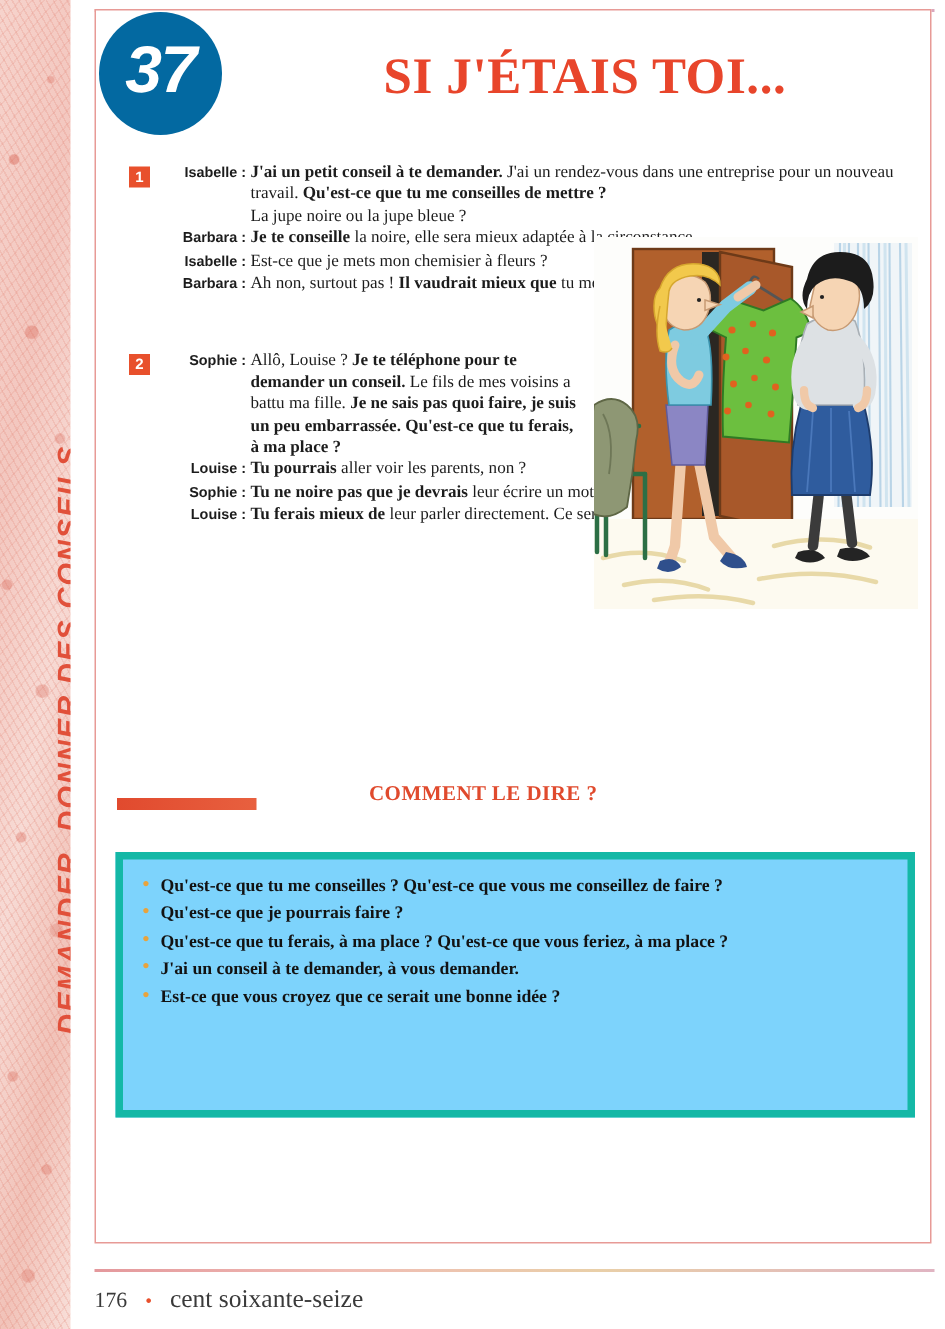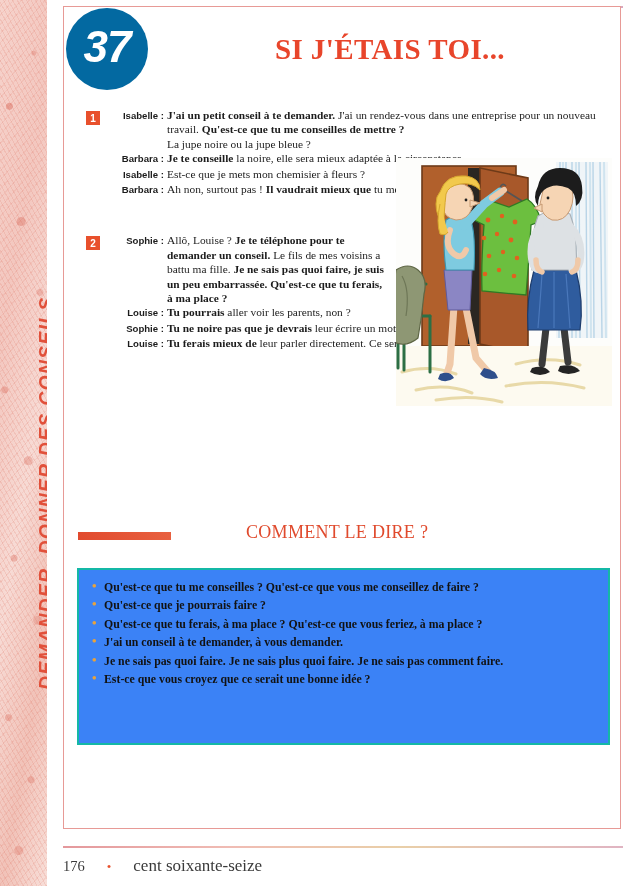--- a/index.html
+++ b/index.html
@@ -74,21 +74,21 @@
     font-weight:bold; font-style:italic; font-size:44px;
     letter-spacing:-1px;
     padding-bottom:4px; box-sizing:border-box;
   }
 
   
   .page-title{
     position:absolute; left:190px; top:33px; width:400px;
     text-align:center;
     font-family:"Liberation Serif", serif;
-    font-weight:bold; font-size:29px; color:#e8452b;
+    font-weight:bold; font-size:34px; color:#e8452b;
     letter-spacing:.4px;
   }
 
   
   .dialogues{position:absolute; left:86px; top:108px; width:520px;}
   .dialogue{position:relative; margin-bottom:22px;}
   .dlg-num{
     position:absolute; left:0; top:3px;
     width:14px; height:14px;
     background:#e8502c; color:#fff;
@@ -125,30 +125,30 @@
 
   
   .cld{position:absolute; left:78px; top:524px; width:530px;}
   .cld-bar{
     position:absolute; left:0; top:8px; width:93px; height:8px;
     background:linear-gradient(90deg,#e14a2e,#e8603f);
   }
   .cld-title{
     position:absolute; left:168px; top:-2px;
     font-family:"Liberation Serif", serif;
-    font-weight:normal; font-size:18px; color:#e04a2d;
+    font-weight:bold; font-size:14px; color:#e04a2d;
     letter-spacing:.3px;
   }
 
   
   .panel{
     position:absolute; left:77px; top:568px;
     width:533px; height:177px;
-    background:#3b82f6;
-    border:2px solid #14b8a6;
+    background:#7dd3fc;
+    border:5px solid #14b8a6;
     box-sizing:border-box;
     padding:8px 10px 8px 12px;
   }
   .panel ul{list-style:none;margin:0;padding:0;}
   .panel li{
     position:relative;
     padding-left:13px;
     font-size:11.8px;
     line-height:18.4px;
     color:#121212;
@@ -162,21 +162,21 @@
   }
   .panel li i{font-style:italic;font-weight:bold;}
 
   
   .foot-rule{
     position:absolute; left:63px; top:846px; width:560px; height:2px;
     background:linear-gradient(90deg,#e4989c 0%,#f0bcb4 30%,#e9cfa8 60%,#e0b4c2 100%);
   }
   .footer{
     position:absolute; left:63px; top:856px;
-    display:flex; align-items:baseline; gap:22px;
+    display:flex; align-items:baseline; gap:12px;
     font-family:"Liberation Serif", serif;
     color:#3a3a3a;
   }
   .pg-num{font-size:14.5px;}
   .pg-dot{color:#e8502c; font-size:13px;}
   .pg-word{font-size:17px;}
 </style>
 </head>
 <body>
 
@@ -348,21 +348,20 @@
   <div class="cld-bar"></div>
   <div class="cld-title">COMMENT LE DIRE ?</div>
 </div>
 
 <div class="panel">
   <ul>
     <li>Qu'est-ce que tu me conseilles ? Qu'est-ce que vous me conseillez de faire ?</li>
     <li>Qu'est-ce que je pourrais faire ?</li>
     <li>Qu'est-ce que tu ferais, à ma place ? Qu'est-ce que vous feriez, à ma place ?</li>
     <li>J'ai un conseil à te demander, à vous demander.</li>
-    <li>Je ne sais pas quoi faire. Je ne sais plus quoi faire. Je ne sais pas comment faire.</li>
     <li>Est-ce que vous croyez que ce serait une bonne idée ?</li>
   </ul>
 </div>
 
 <div class="foot-rule"></div>
 <div class="footer">
   <span class="pg-num">176</span>
   <span class="pg-dot">•</span>
   <span class="pg-word">cent soixante-seize</span>
 </div>

